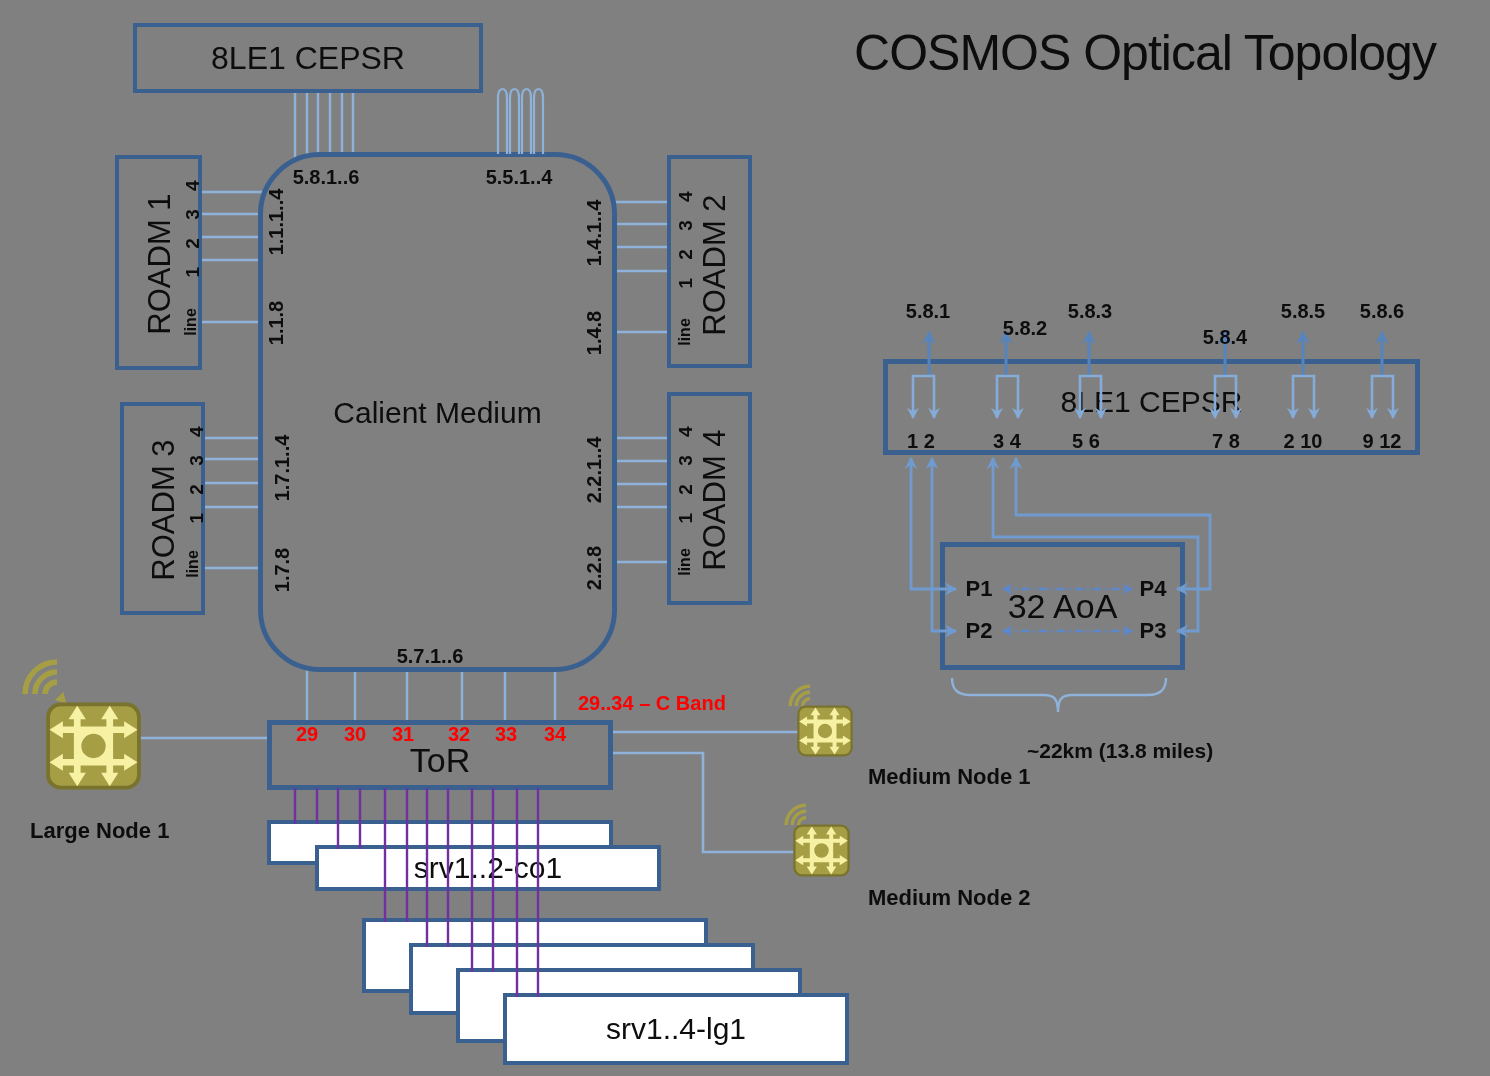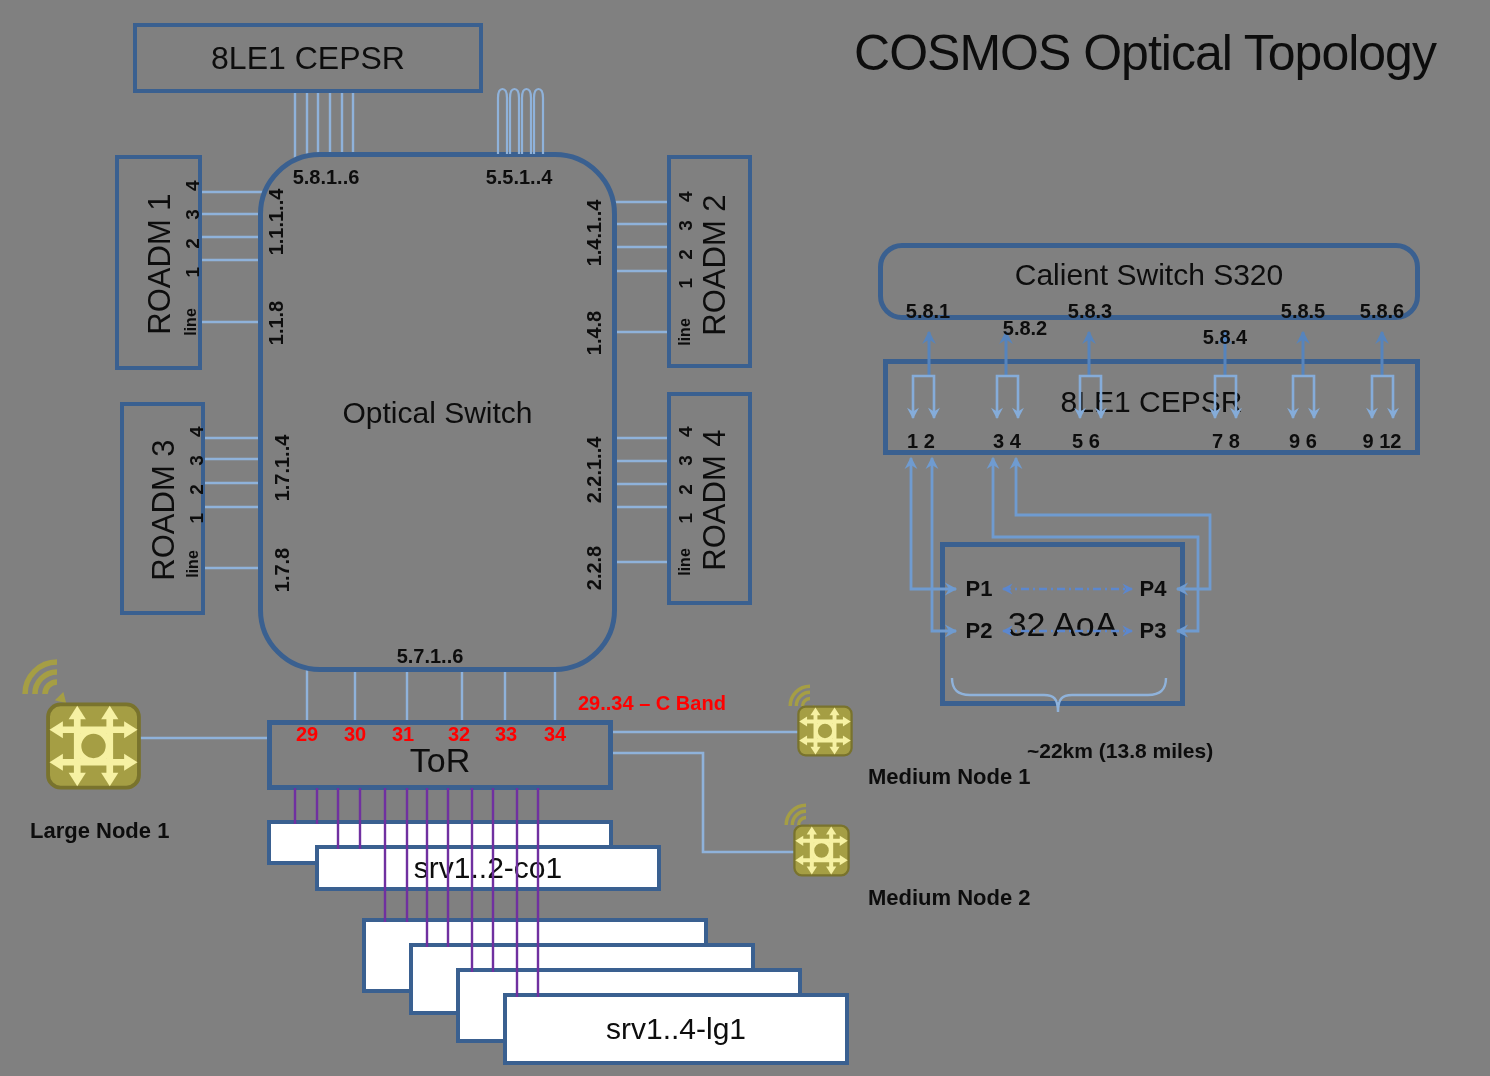--- a/index.html
+++ b/index.html
@@ -87,21 +87,21 @@
       <path d="M605,753 H703 V852 H800"></path>
     </g>
   </svg>
 
   <div class="box t32" style="left:133px;top:23px;width:350px;height:70px;">
     <span>8LE1 CEPSR</span>
   </div>
 
   <div class="box thick swround t30 switchlines" style="left:258px;top:152px;width:359px;height:520px;">
     <div>
-      <div>Optical Switch</div>
+      <div>Calient Medium</div>
     </div>
   </div>
 
   <div class="box" style="left:115px;top:155px;width:87px;height:215px;">
     <span class="roadm-name" style="left:41px;top:105px;">ROADM 1</span>
     <span class="roadm-ports" style="left:74px;top:70px;">1 2 3 4</span>
     <span class="roadm-line" style="left:72px;top:163px;">line</span>
   </div>
 
   <div class="box" style="left:667px;top:155px;width:85px;height:213px;">
@@ -130,27 +130,24 @@
   <div class="box white t30" style="left:315px;top:845px;width:346px;height:46px;">
     <span>srv1..2-co1</span>
   </div>
   <div class="box white" style="left:362px;top:918px;width:346px;height:75px;"></div>
   <div class="box white" style="left:409px;top:943px;width:346px;height:72px;"></div>
   <div class="box white" style="left:456px;top:968px;width:346px;height:75px;"></div>
   <div class="box white t30" style="left:503px;top:993px;width:346px;height:72px;">
     <span>srv1..4-lg1</span>
   </div>
 
-  <div class="box thick calround t30" style="left:878px;top:243px;width:542px;height:77px;padding-bottom:14px;">
-    <span>Calient Switch S320</span>
-  </div>
   <div class="box thick t30" style="left:883px;top:359px;width:537px;height:96px;padding-bottom:10px;">
     <span>8LE1 CEPSR</span>
   </div>
-  <div class="box thick t34" style="left:940px;top:542px;width:245px;height:164px;">
+  <div class="box thick t34" style="left:940px;top:542px;width:245px;height:128px;">
     <span>32 AoA</span>
   </div>
 
   <svg class="layer over" width="1490" height="1076">
     <defs>
       <marker id="chevMed" viewBox="0 0 12 12" refX="10" refY="6" markerWidth="5" markerHeight="5" orient="auto-start-reverse" markerUnits="strokeWidth">
         <path d="M0.5,0.5 L11,6 L0.5,11.5 L4,6 Z" fill="#5684bd"></path>
       </marker>
       <marker id="chevLight" viewBox="0 0 12 12" refX="10" refY="6" markerWidth="5" markerHeight="5" orient="auto-start-reverse" markerUnits="strokeWidth">
         <path d="M0.5,0.5 L11,6 L0.5,11.5 L4,6 Z" fill="#85acd9"></path>
@@ -295,21 +292,21 @@
   <span class="lbl" style="left:1025px;top:311px;margin-top:17px;">5.8.2</span>
   <span class="lbl" style="left:1090px;top:311px;">5.8.3</span>
   <span class="lbl" style="left:1225px;top:311px;margin-top:26px;">5.8.4</span>
   <span class="lbl" style="left:1303px;top:311px;">5.8.5</span>
   <span class="lbl" style="left:1382px;top:311px;">5.8.6</span>
 
   <span class="lbl" style="left:921px;top:441px;">1 2</span>
   <span class="lbl" style="left:1007px;top:441px;">3 4</span>
   <span class="lbl" style="left:1086px;top:441px;">5 6</span>
   <span class="lbl" style="left:1226px;top:441px;">7 8</span>
-  <span class="lbl" style="left:1303px;top:441px;">9 6</span>
+  <span class="lbl" style="left:1303px;top:441px;">2 10</span>
   <span class="lbl" style="left:1382px;top:441px;">9 12</span>
 
   <span class="lbl t19" style="left:979px;top:589px;">P1</span>
   <span class="lbl t19" style="left:979px;top:631px;">P2</span>
   <span class="lbl t19" style="left:1153px;top:589px;">P4</span>
   <span class="lbl t19" style="left:1153px;top:631px;">P3</span>
 
   <span class="lbl al t21" style="left:1027px;top:751px;">~22km (13.8 miles)</span>
 
 </div>

